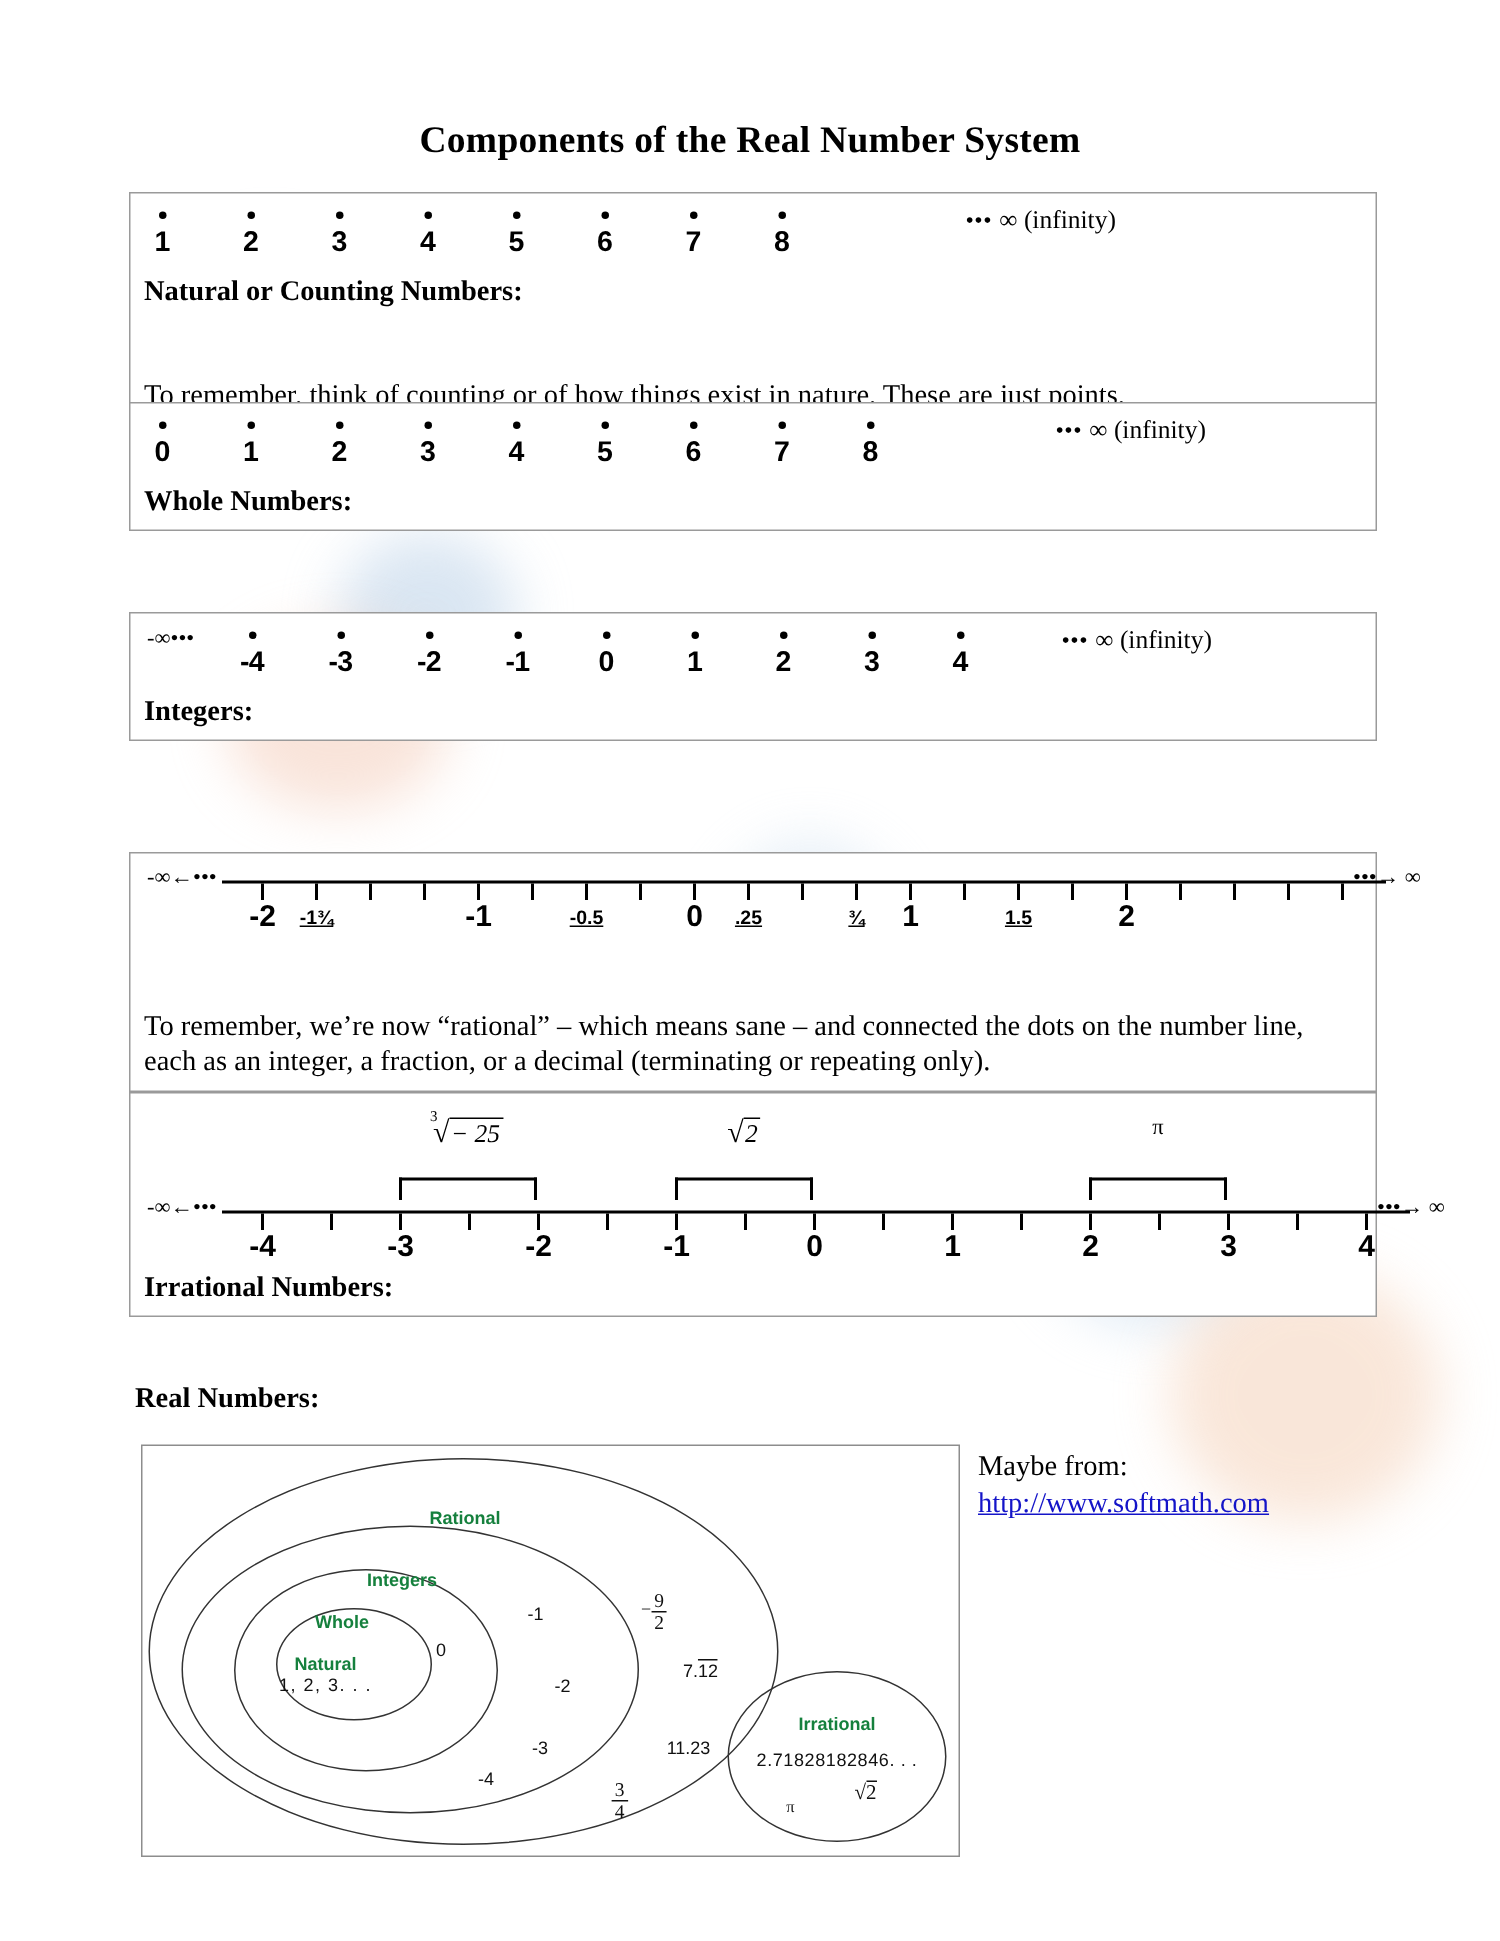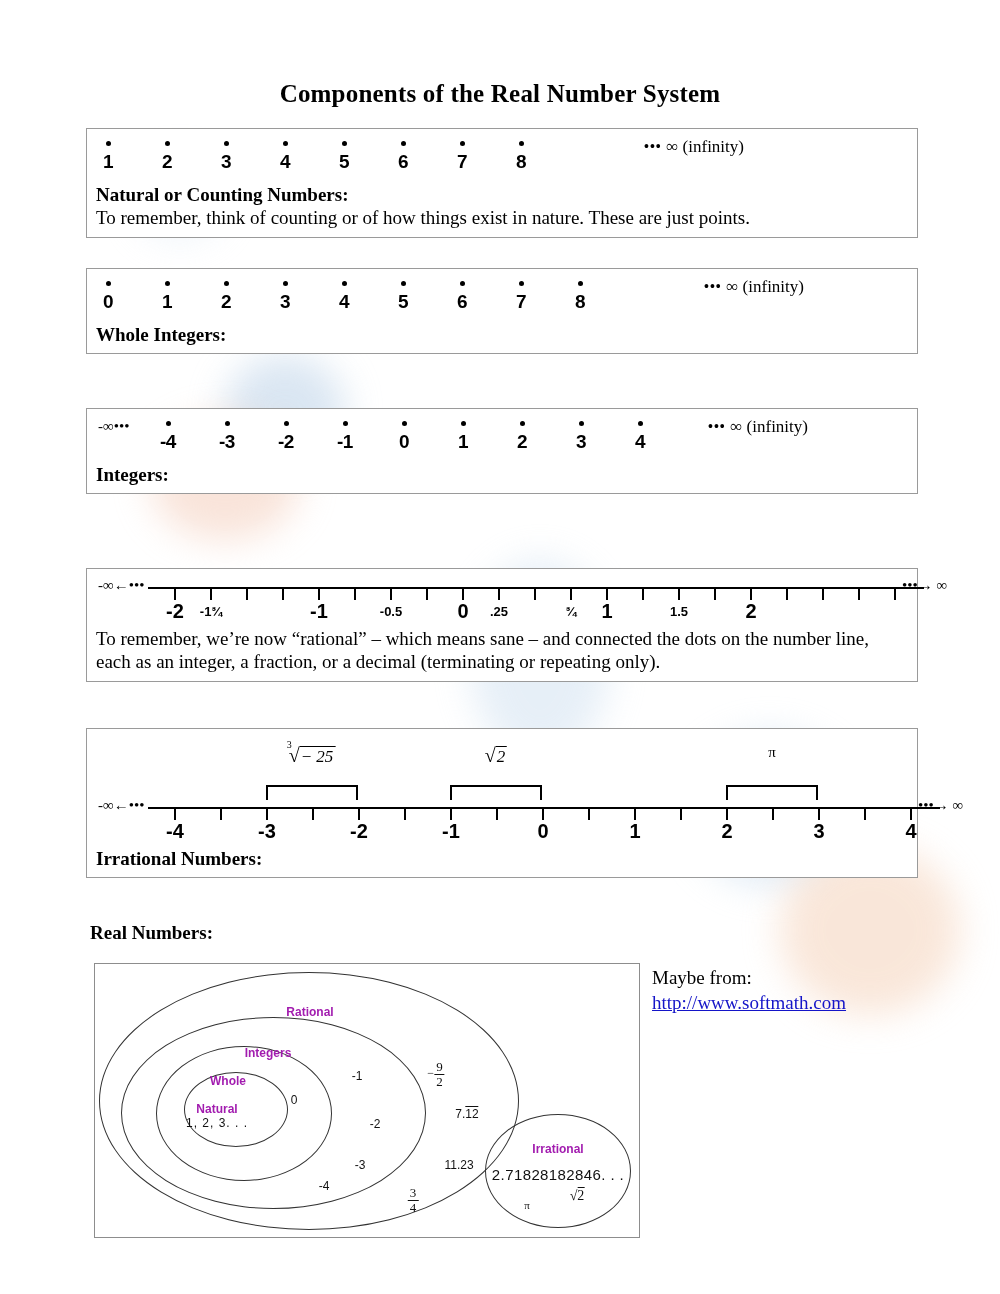--- a/index.html
+++ b/index.html
@@ -45,20 +45,21 @@
   .heading {
     font-weight: bold;
     font-size: 19px;
     line-height: 1.22;
     font-family: "Liberation Serif", "DejaVu Serif", serif;
   }
   .para {
     font-size: 19px;
     line-height: 1.23;
     font-family: "Liberation Serif", "DejaVu Serif", serif;
+    margin-top: 46px;
   }
 
   
   .dotline {
     position: relative;
     height: 48px;
   }
   .dotline .node {
     position: absolute;
     top: 0;
@@ -116,21 +117,21 @@
   }
   .axis-lbl {
     position: absolute;
     text-align: center;
     white-space: nowrap;
     font-family: "Liberation Sans", "DejaVu Sans", sans-serif;
     font-weight: bold;
     transform: translateX(-50%);
   }
   .lbl-big { font-size: 20px; }
-  .lbl-sm  { font-size: 13px; }
+  .lbl-sm  { font-size: 13px; text-decoration: underline; }
   .arrow-left, .arrow-right {
     position: absolute;
     font-size: 15px;
     white-space: nowrap;
     font-family: "Liberation Serif", "DejaVu Serif", serif;
   }
   .bracket {
     position: absolute;
     border-top: 2px solid #000;
     border-left: 2px solid #000;
@@ -190,21 +191,21 @@
     border: 1px solid #333;
     border-radius: 50%;
     box-sizing: border-box;
     background: transparent;
   }
   .venn-tag {
     position: absolute;
     font-family: "Liberation Sans", "DejaVu Sans", sans-serif;
     font-weight: bold;
     font-size: 12px;
-    color: #a21caf;
+    color: #15803d;
     white-space: nowrap;
     transform: translateX(-50%);
   }
   .venn-val {
     position: absolute;
     font-family: "Liberation Sans", "DejaVu Sans", sans-serif;
     font-size: 12px;
     color: #111;
     white-space: nowrap;
     transform: translateX(-50%);
@@ -319,21 +320,21 @@
           <div class="node" style="left: 425px;">
             <span class="dot"></span>
             <span class="num">7</span>
           </div>
           <div class="node" style="left: 484px;">
             <span class="dot"></span>
             <span class="num">8</span>
           </div>
           <div class="inf" style="left: 608px;"><span class="ellips">••• </span>∞ (infinity)</div>
         </div>
-      <div class="heading">Whole Integers:</div>
+      <div class="heading">Whole Numbers:</div>
     </div>
   </div>
 
   <div class="box" style="top:408px;">
     <div class="box-body">
       <div class="dotline" id="dl-integers">
           <div class="neginf" style="left: 2px;">-∞•••</div>
           <div class="node" style="left: 72px;">
             <span class="dot"></span>
             <span class="num">-4</span>
@@ -498,20 +499,20 @@
     <div class="venn-val" style="left:372px; top:143px;">
       <span>7.</span><span class="ovl">12</span>
     </div>
 
     <div class="venn-val" style="left:364px; top:194px;">11.23</div>
 
     <div class="venn-val serif" style="left:318px; top:222px;">
       <span class="frac"><span class="n">3</span><span class="d">4</span></span>
     </div>
 
-    <div class="venn-val" style="left:463px; top:202px; font-size:15px; letter-spacing:.4px;">2.71828182846. . .</div>
+    <div class="venn-val" style="left:463px; top:202px; font-size:12px; letter-spacing:.4px;">2.71828182846. . .</div>
     <div class="venn-val serif" style="left:432px; top:235px; font-size:11px;">π</div>
     <div class="venn-val serif" style="left:482px; top:224px; font-size:14px;">
       <span>√</span><span class="ovl">2</span>
     </div>
   </div>
 
 </div>
 
 </body></html>

